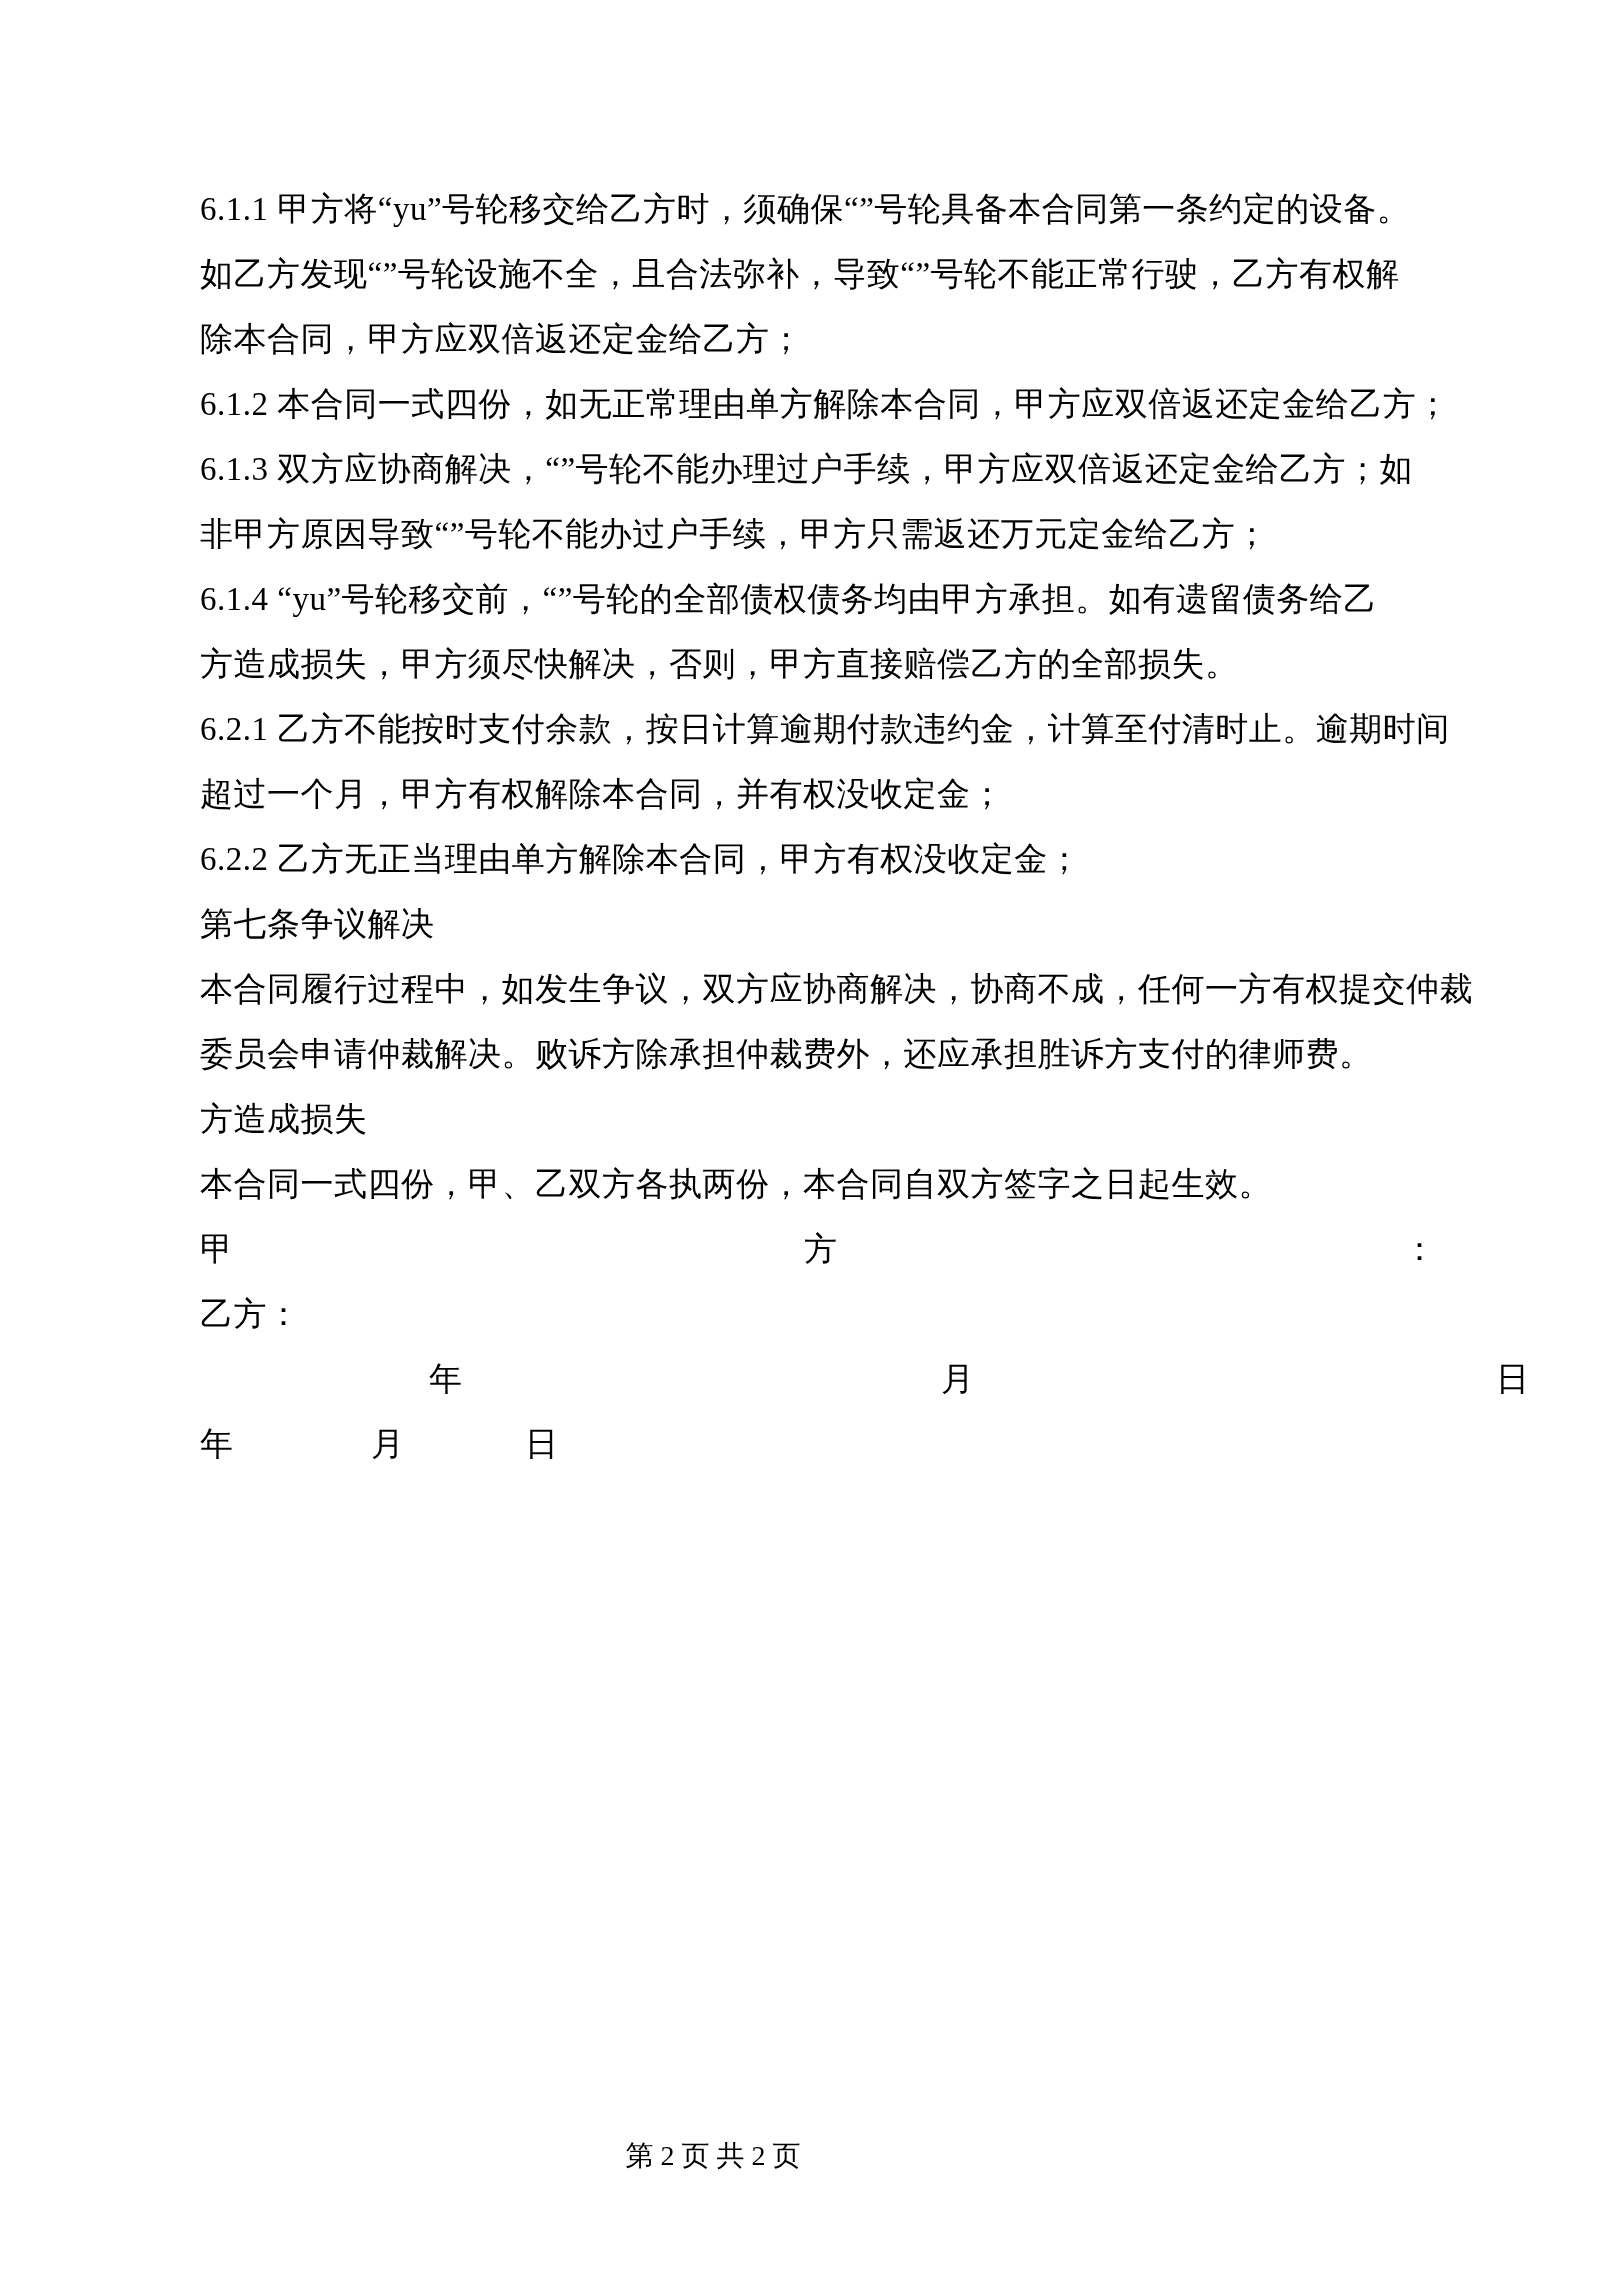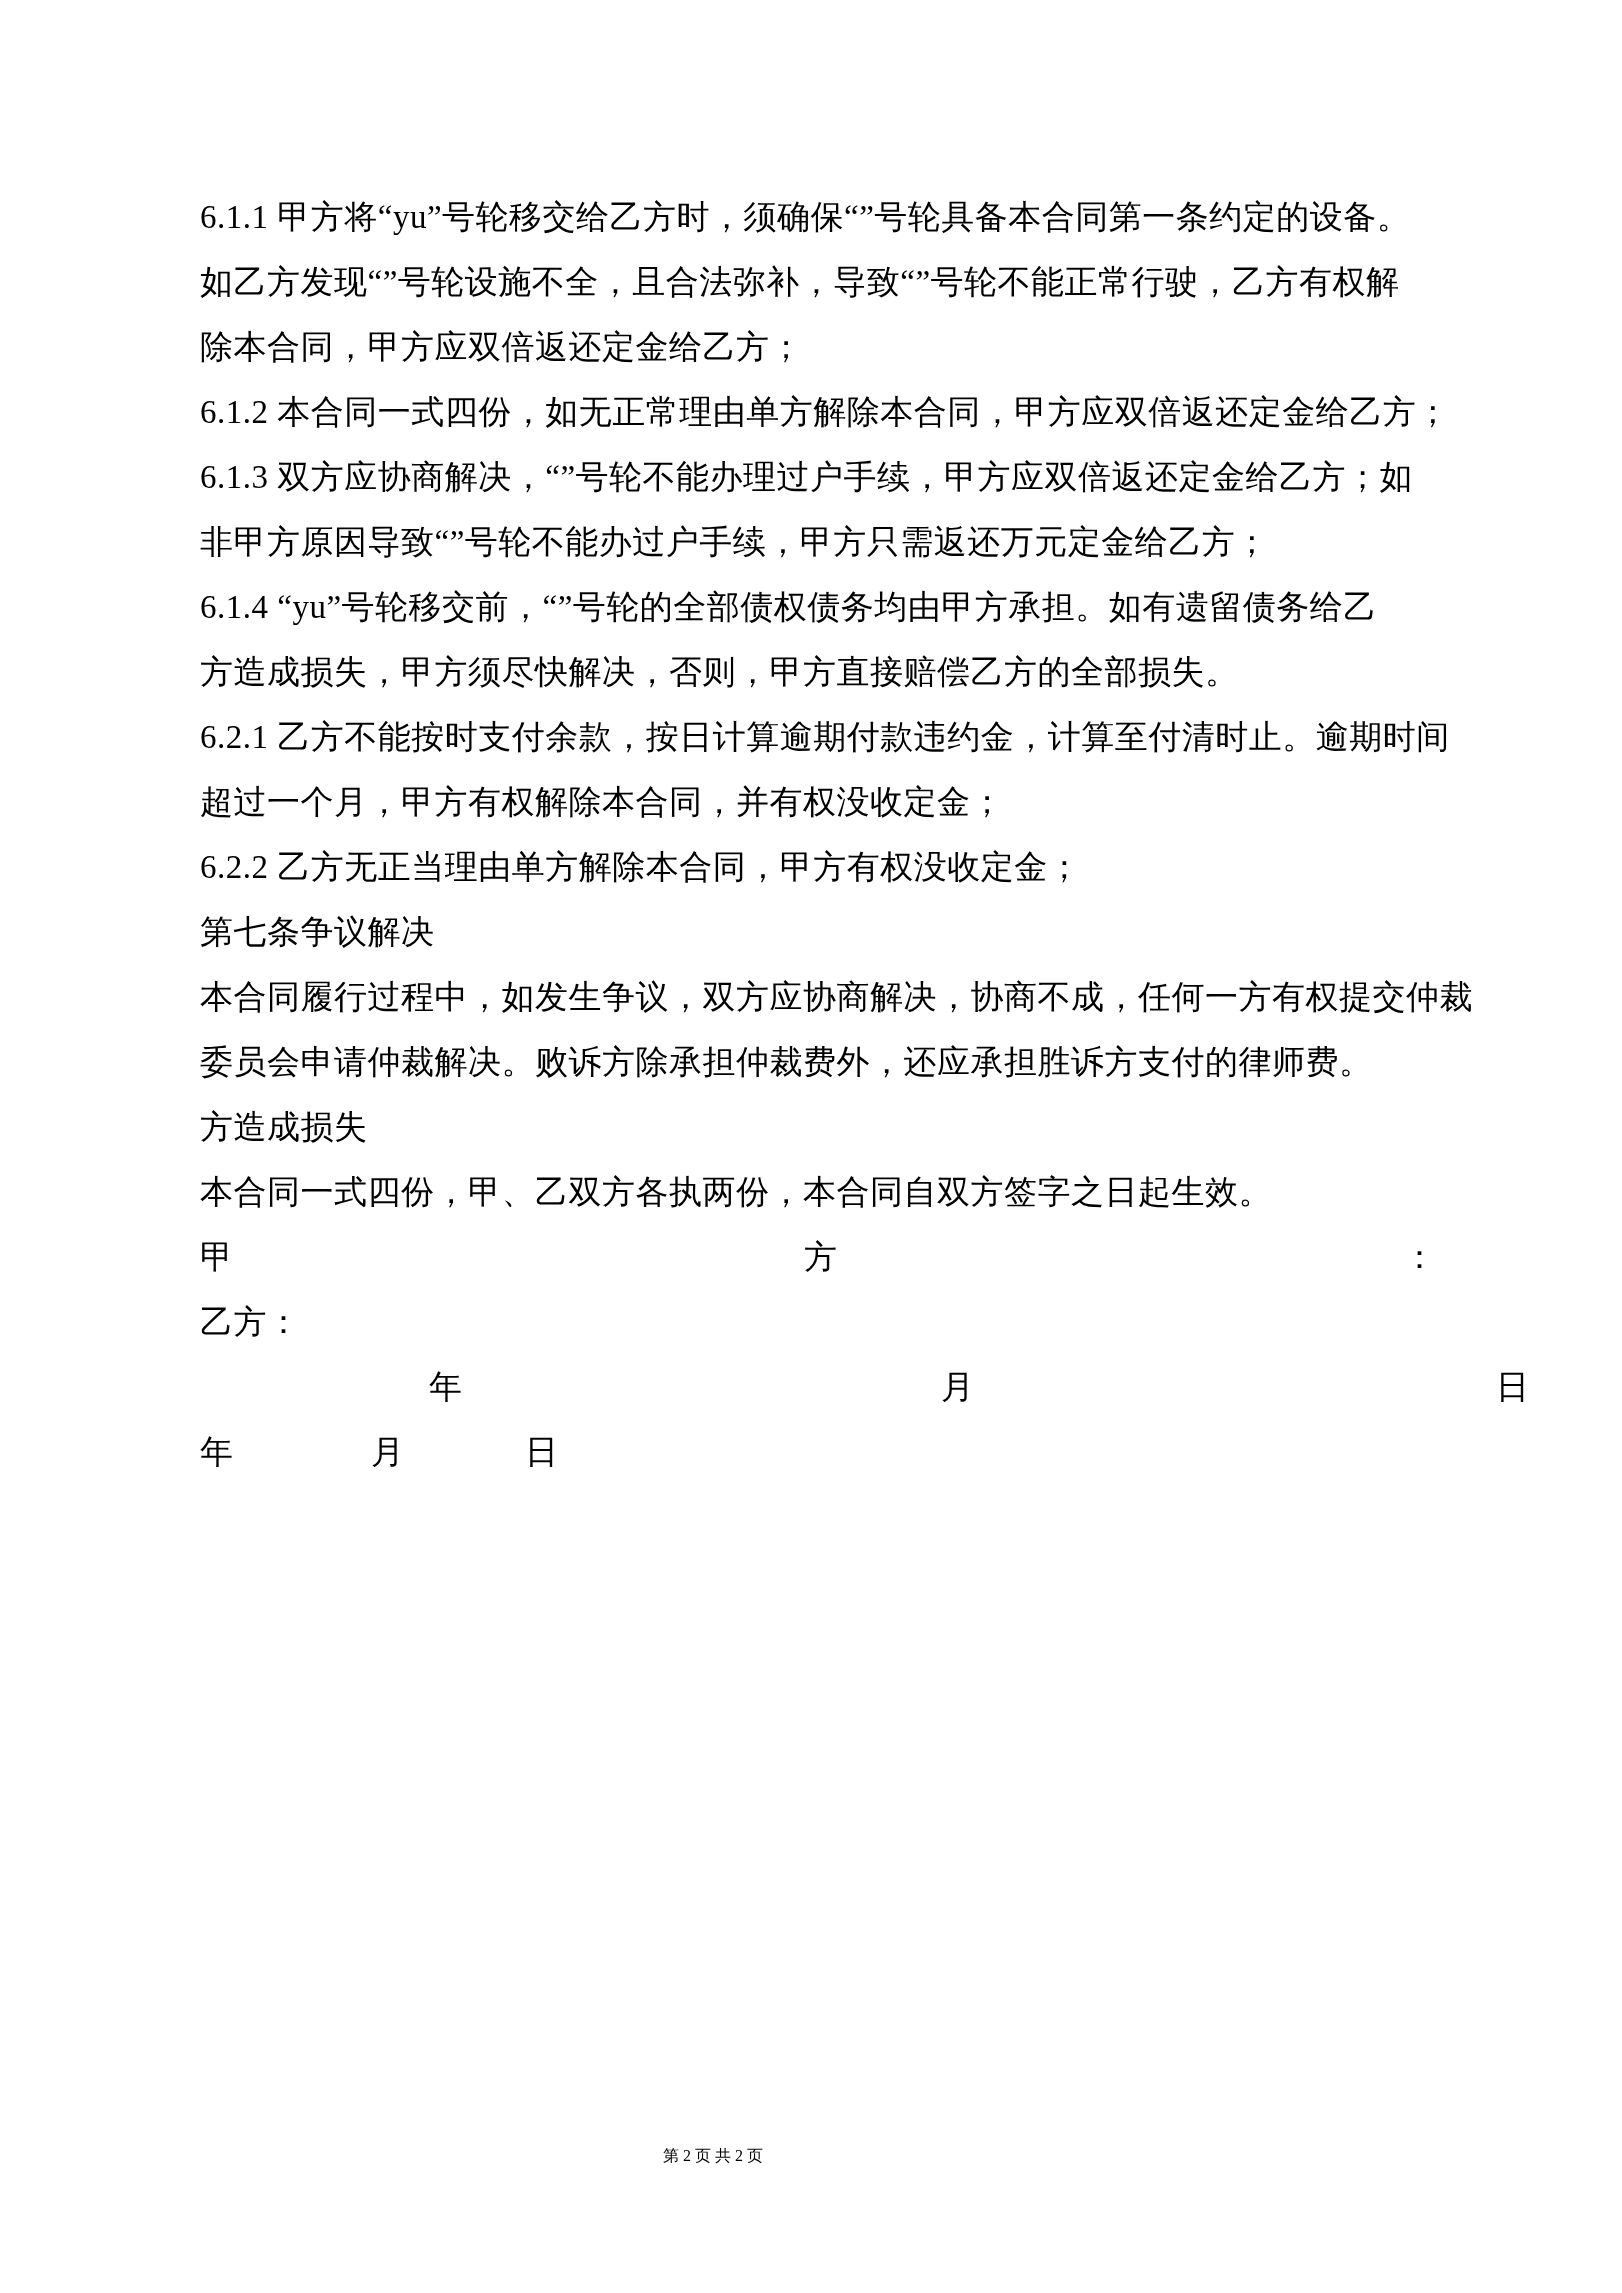--- a/index.html
+++ b/index.html
@@ -12,21 +12,21 @@
     width: 1623px;
     height: 2294px;
     background: #ffffff;
     color: #000000;
     font-family: "Liberation Serif", "DejaVu Serif", serif;
     overflow: hidden;
   }
   .text-block {
     position: absolute;
     left: 200px;
-    top: 185px;
+    top: 177px;
     width: 1336px;
   }
   .line {
     position: relative;
     height: 65px;
     line-height: 65px;
     font-size: 33px;
     white-space: pre;
     letter-spacing: 0.5px;
   }
@@ -35,21 +35,21 @@
     top: 0;
     line-height: 65px;
     font-size: 33px;
   }
   .footer {
     position: absolute;
     left: 0;
     top: 2138px;
     width: 1426px;
     text-align: center;
-    font-size: 16px;
+    font-size: 28px;
     line-height: 36px;
     color: #000000;
   }
 </style>
 </head>
 <body>
 
 <div class="page">
   <div class="text-block">
     <div class="line">6.1.1 甲方将“yu”号轮移交给乙方时，须确保“”号轮具备本合同第一条约定的设备。</div>

